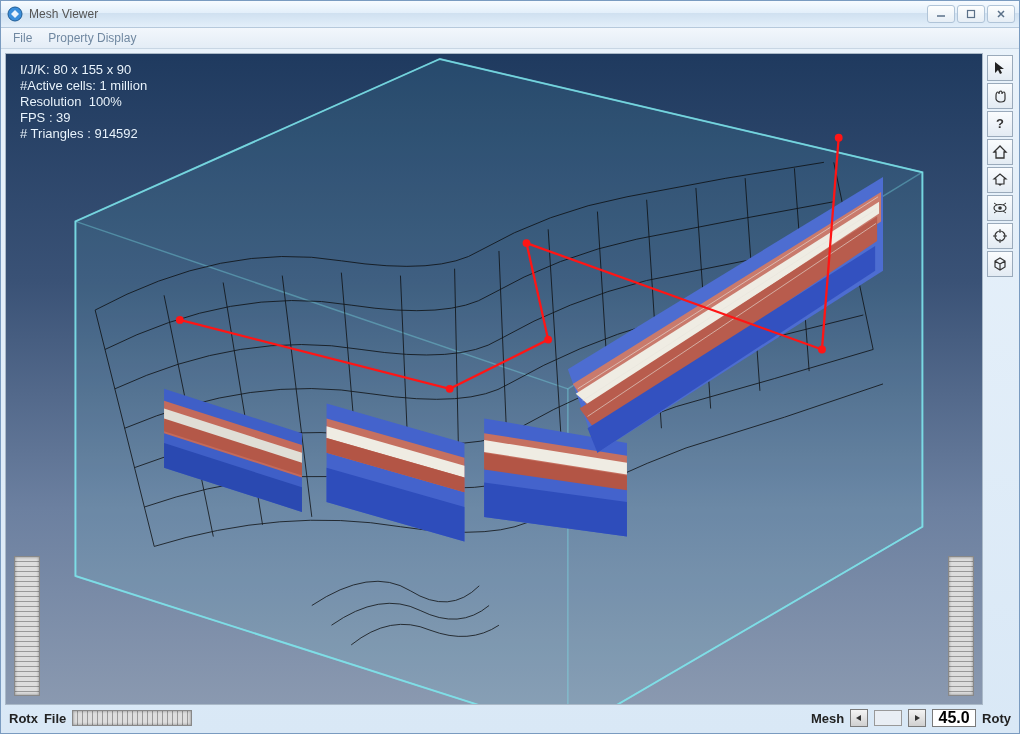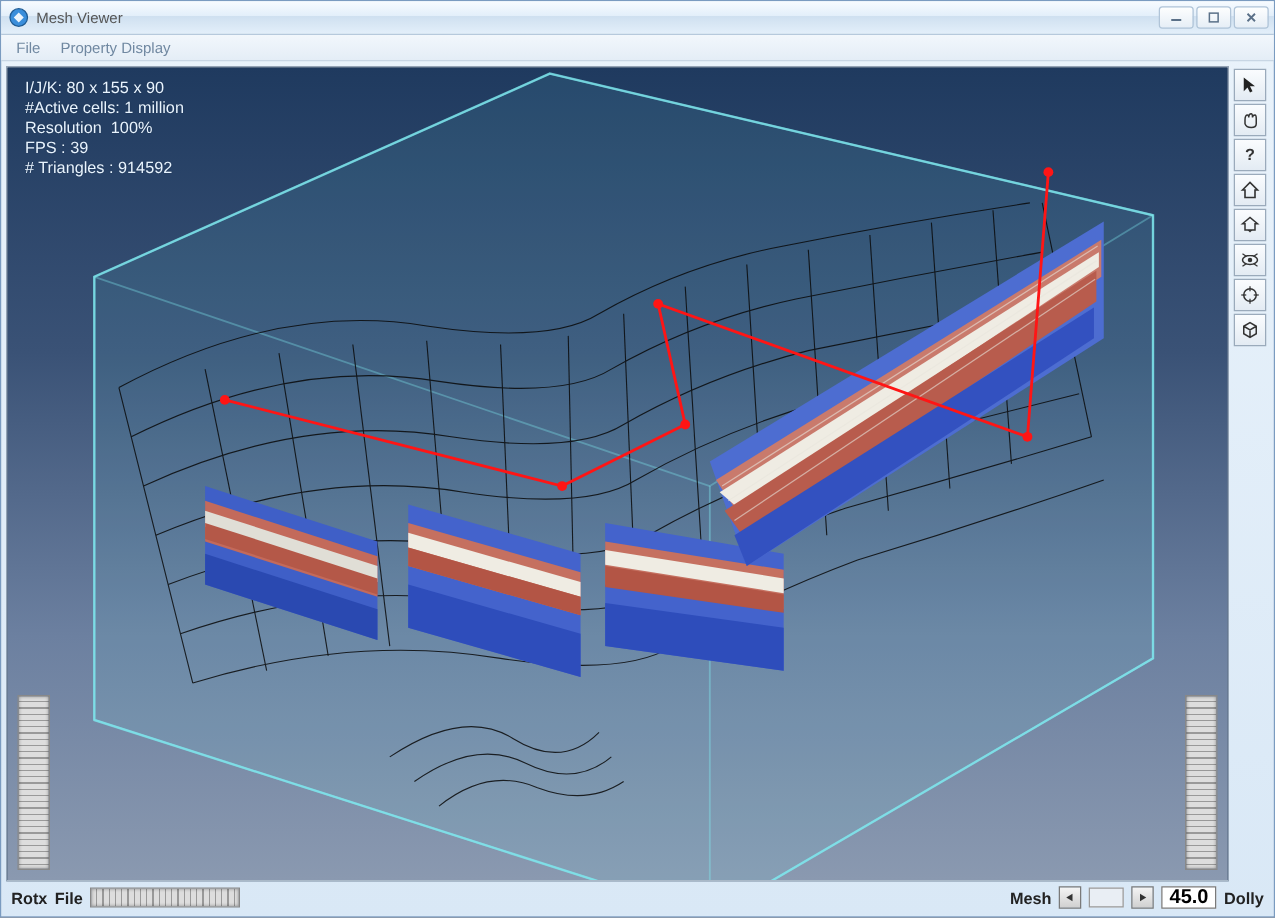--- a/index.html
+++ b/index.html
@@ -376,16 +376,16 @@
             <polygon points="6,1 6,7 1,4" fill="#333"></polygon>
           </svg>
       </div>
       <div class="scroll-gap"></div>
       <div class="arrow-btn">
         <svg width="8" height="8">
             <polygon points="2,1 2,7 7,4" fill="#333"></polygon>
           </svg>
       </div>
       <div class="zoom-field">45.0</div>
-      <span class="lbl">Dolly</span>
+      <span class="lbl">Roty</span>
     </div>
   </div>
 </div>
 
 </body></html>

